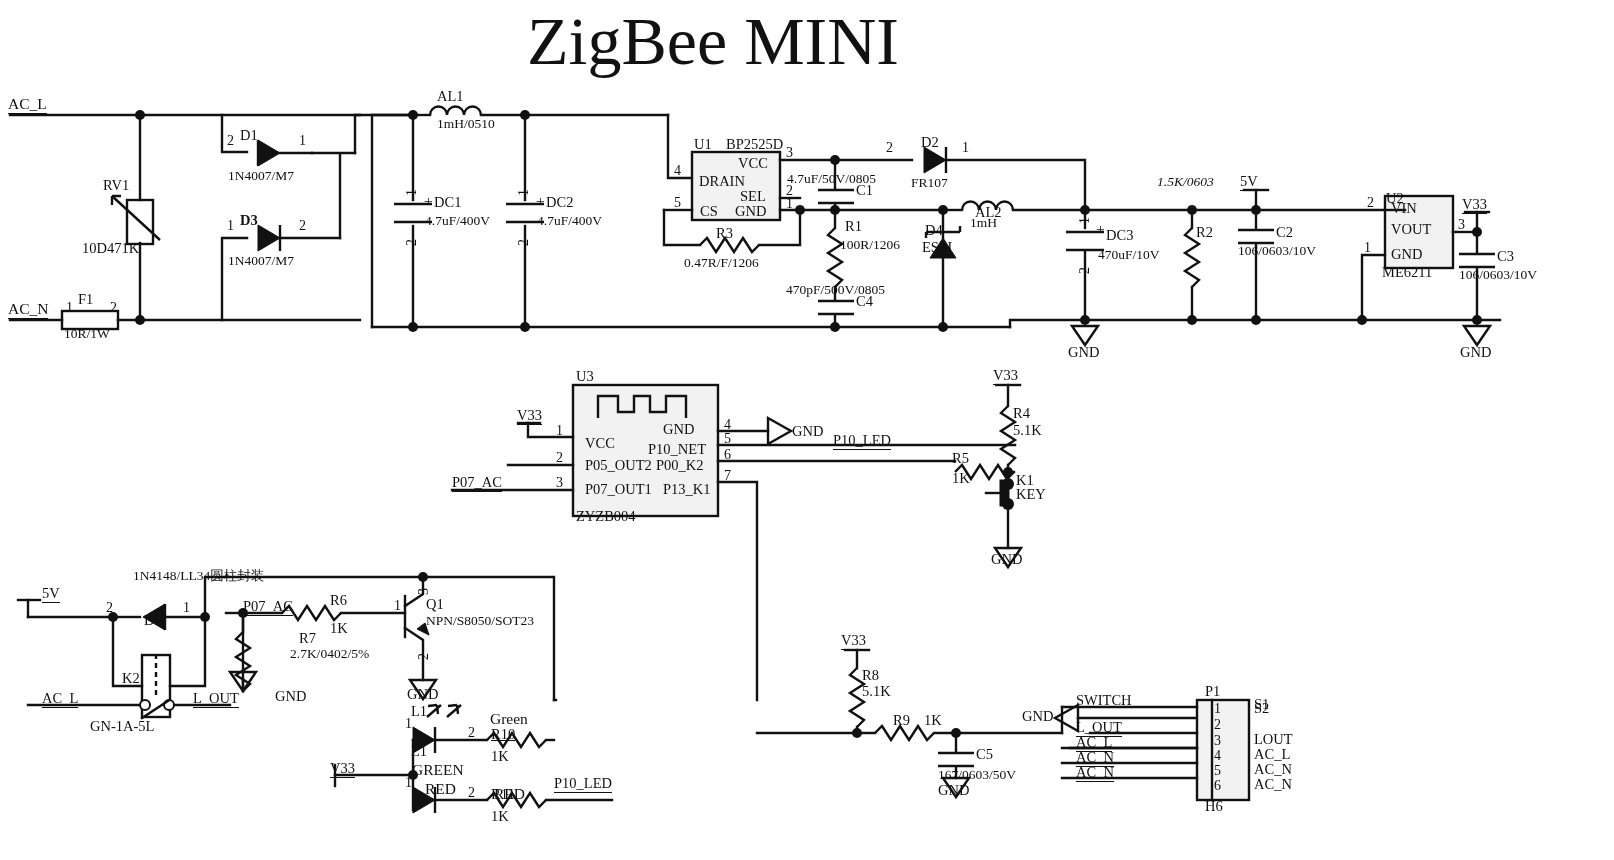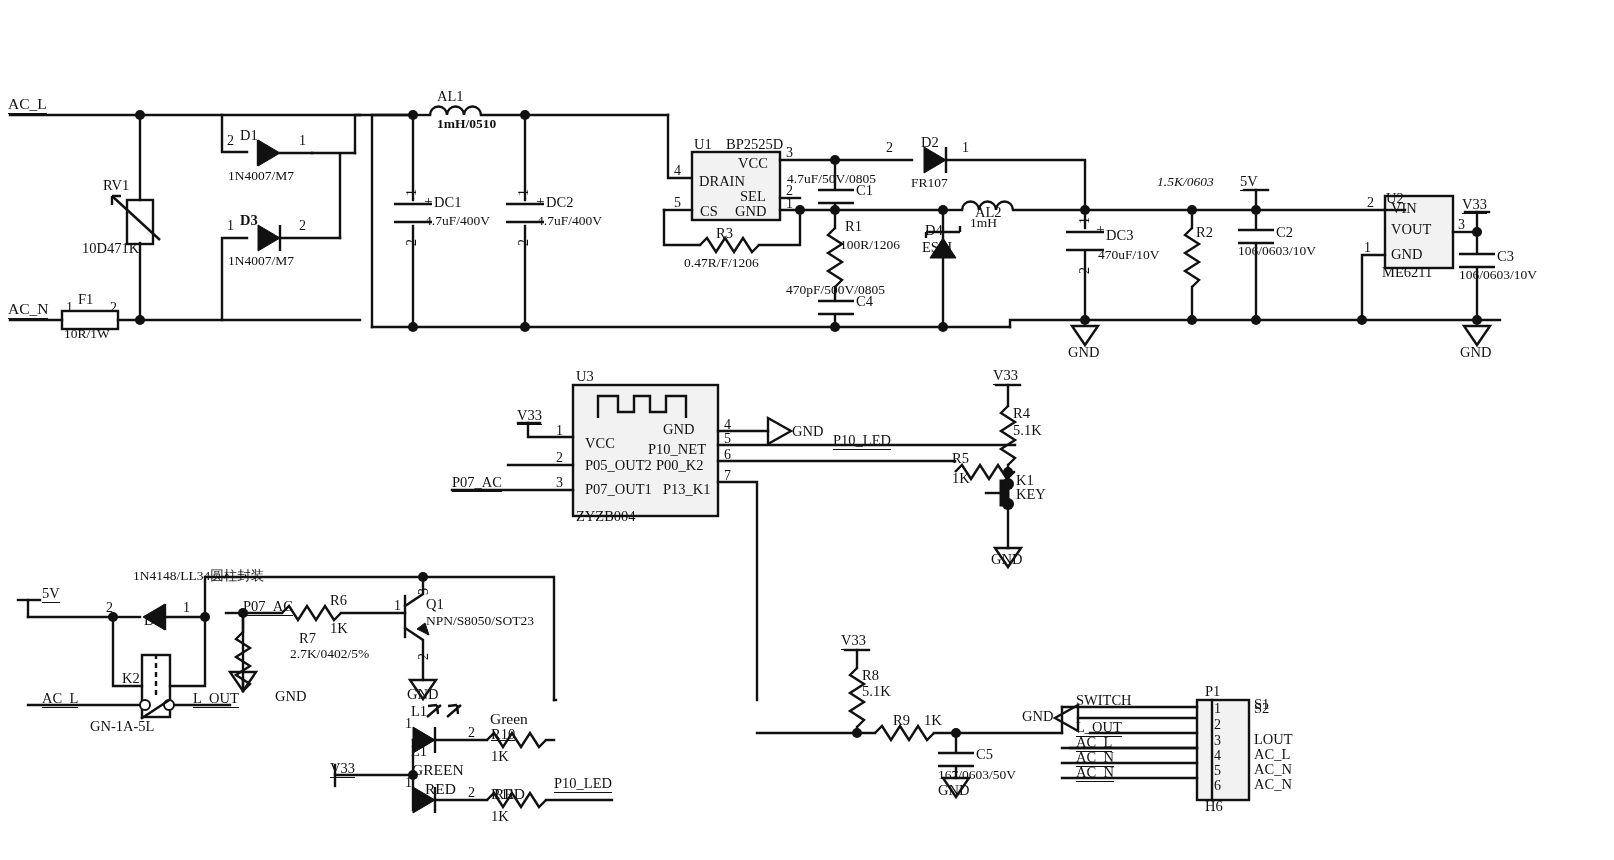--- a/index.html
+++ b/index.html
@@ -293,20 +293,21 @@
   <path class="wire" d="M1212 700 V 800" stroke-width="2"></path>
   <path class="wire" d="M1062 707 H 1197"></path>
   <path class="wire" d="M1062 733 V 707"></path>
   <path class="wire" d="M1090 733 H 1197"></path>
   <path class="wire" d="M1062 748 H 1197"></path>
   <path class="wire" d="M1062 763 H 1197"></path>
   <path class="wire" d="M1062 778 H 1197"></path>
   <path class="wire" d="M1070 748 H 1197"></path>
 </svg>
 
+<div class="lbl title" style="left:527px;top:2px;">ZigBee MINI</div>
 
 <div class="lbl t16 ul" style="left:8px;top:95px;">AC_L</div>
 <div class="lbl t16 ul" style="left:8px;top:300px;">AC_N</div>
 <div class="lbl t15" style="left:103px;top:177px;">RV1</div>
 <div class="lbl t15" style="left:82px;top:240px;">10D471K</div>
 <div class="lbl t15" style="left:78px;top:291px;">F1</div>
 <div class="lbl t14" style="left:64px;top:326px;">10R/1W</div>
 <div class="lbl pin" style="left:66px;top:300px;">1</div>
 <div class="lbl pin" style="left:110px;top:300px;">2</div>
 
@@ -314,21 +315,21 @@
 <div class="lbl t14" style="left:228px;top:168px;">1N4007/M7</div>
 <div class="lbl pin" style="left:227px;top:133px;">2</div>
 <div class="lbl pin" style="left:299px;top:133px;">1</div>
 
 <div class="lbl t15" style="left:240px;top:212px;font-weight:bold;">D3</div>
 <div class="lbl t14" style="left:228px;top:253px;">1N4007/M7</div>
 <div class="lbl pin" style="left:227px;top:218px;">1</div>
 <div class="lbl pin" style="left:299px;top:218px;">2</div>
 
 <div class="lbl t15" style="left:437px;top:88px;">AL1</div>
-<div class="lbl t14" style="left:437px;top:116px;font-weight:bold;">1mH/0510</div>
+<div class="lbl t14" style="left:437px;top:116px;">1mH/0510</div>
 
 <div class="lbl t15" style="left:434px;top:194px;">DC1</div>
 <div class="lbl t14" style="left:425px;top:213px;">4.7uF/400V</div>
 <div class="lbl pin rot" style="left:404px;top:196px;">1</div>
 <div class="lbl pin rot" style="left:404px;top:246px;">2</div>
 <div class="lbl t16" style="left:424px;top:192px;">+</div>
 
 <div class="lbl t15" style="left:546px;top:194px;">DC2</div>
 <div class="lbl t14" style="left:537px;top:213px;">4.7uF/400V</div>
 <div class="lbl pin rot" style="left:516px;top:196px;">1</div>

